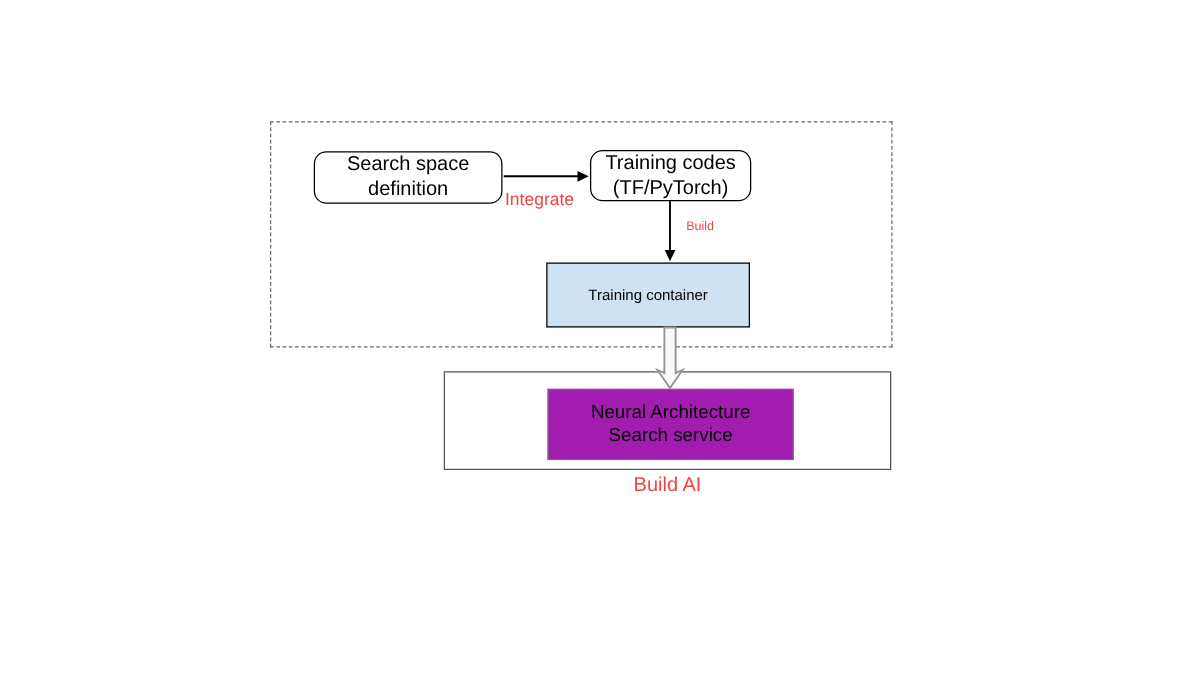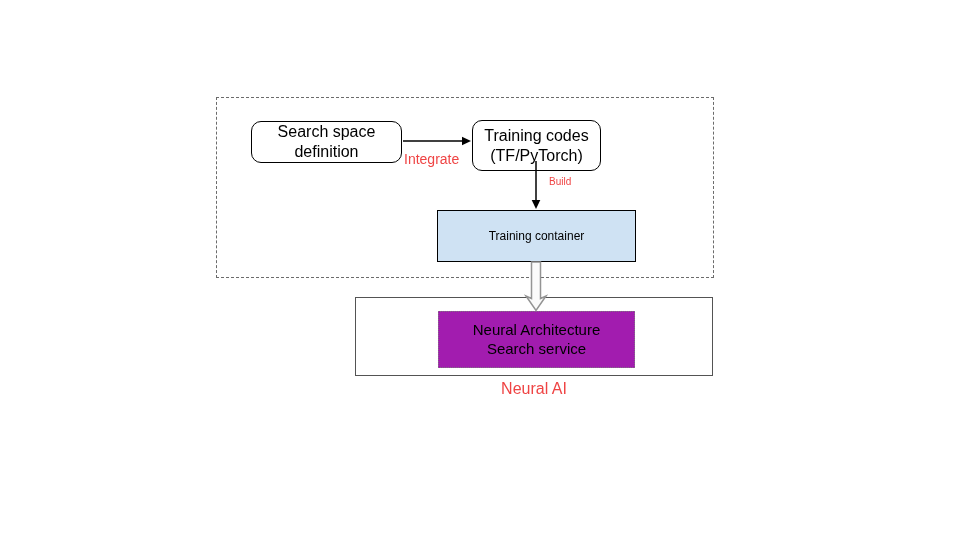--- a/index.html
+++ b/index.html
@@ -41,26 +41,26 @@
     border: 1.5px solid #000000;
     border-radius: 10px;
     font-size: 16px;
   }
   .node-search-space {
     left: 251px; top: 121px;
     width: 151px; height: 42px;
   }
   .node-training-codes {
     left: 472px; top: 120px;
-    width: 129px; height: 51px;
+    width: 129px; height: 41px;
   }
   
   .node-training-container {
     left: 437px; top: 210px;
-    width: 199px; height: 52px;
+    width: 163px; height: 52px;
     background: #cfe2f3;
     border: 1px solid #000000;
     font-size: 12px;
   }
   
   .group-vertex {
     left: 355px; top: 297px;
     width: 358px; height: 79px;
     border: 1px solid #545454;
     background: #ffffff;
@@ -126,21 +126,21 @@
 
   <div class="node node-nas-service">
     <span>Neural Architecture
 Search service</span>
   </div>
 
   <div class="label label-integrate">Integrate</div>
 
   <div class="label label-build">Build</div>
 
-  <div class="label label-vertex-ai">Neural AI</div>
+  <div class="label label-vertex-ai">Build AI</div>
 
   <svg class="connector-layer" viewBox="0 0 960 540">
 
     <g>
       <line x1="403" y1="141" x2="463" y2="141" stroke="#000000" stroke-width="1.5"></line>
       <polygon points="471,141 462,136.7 462,145.3" fill="#000000"></polygon>
     </g>
 
     <g>
       <line x1="536" y1="161" x2="536" y2="201" stroke="#000000" stroke-width="1.5"></line>

